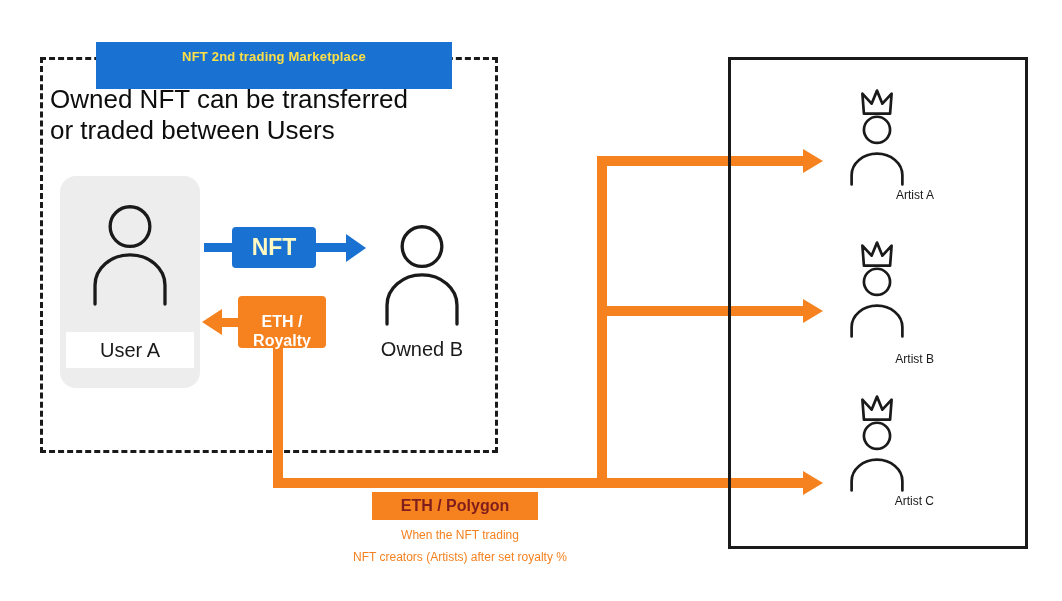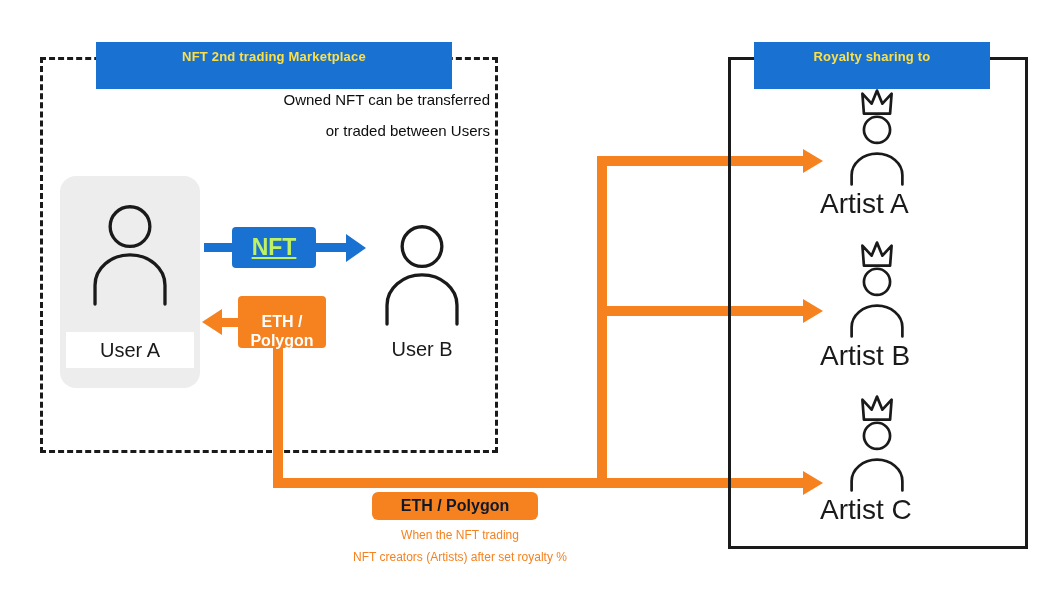--- a/index.html
+++ b/index.html
@@ -44,22 +44,22 @@
     line-height: 30px;
     height: 47px;
     z-index: 3;
     letter-spacing: .2px;
   }
   .hdr-left  { left: 96px;  top: 42px; width: 356px; }
   .hdr-right { left: 754px; top: 42px; width: 236px; }
 
   .diagram-title {
     left: 50px; top: 84px; width: 440px;
-    text-align: right;
-    font-size: 15px;
+    text-align: left;
+    font-size: 26px;
     font-weight: 500;
     line-height: 31px;
     color: #0d0d0d;
   }
 
   
   .usercard {
     left: 60px; top: 176px; width: 140px; height: 212px;
     background: #ededed;
     border-radius: 16px;
@@ -79,24 +79,23 @@
     left: 366px; top: 338px; width: 112px;
     text-align: center; font-size: 20px;
   }
 
   
   .stem-blue { background: var(--blue); height: 9px; }
   .nft-badge {
     left: 232px; top: 227px; width: 84px; height: 41px;
     background: var(--blue);
     border-radius: 4px;
-    color: #bef264; font-size: 23px; font-weight: 700;
+    color: #fef9c3; font-size: 23px; font-weight: 700;
     display: flex; align-items: center; justify-content: center;
     z-index: 2;
-    text-decoration: underline;
   }
   .arrowhead-right-blue {
     width: 0; height: 0;
     border-top: 14px solid transparent;
     border-bottom: 14px solid transparent;
     border-left: 20px solid var(--blue);
   }
 
   
   .stem-orange { background: var(--orange); }
@@ -116,30 +115,29 @@
     border-right: 20px solid var(--orange);
   }
   .arrowhead-right-orange {
     width: 0; height: 0;
     border-top: 12px solid transparent;
     border-bottom: 12px solid transparent;
     border-left: 20px solid var(--orange);
   }
 
   
-  .artist-label { width: 114px; text-align: left; font-size: 28px; }
+  .artist-label { width: 114px; text-align: right; font-size: 12px; }
 
   
   .flow-badge {
     left: 372px; top: 492px; width: 166px; height: 28px;
     background: var(--orange);
-    color: #0f172a; font-size: 16px; font-weight: 700;
+    color: #7f1d1d; font-size: 16px; font-weight: 700;
     text-align: center; line-height: 28px;
     z-index: 2;
-    border-radius: 6px;
   }
   .flow-caption {
     left: 205px; top: 524px; width: 510px;
     text-align: center;
     color: var(--orange);
     font-size: 12px;
     line-height: 22px;
   }
 </style>
 </head>
@@ -164,63 +162,62 @@
     </div>
     <div class="name-chip">User A</div>
   </div>
 
   <div class="abs userb-icon">
     <svg width="88" height="104" viewBox="0 0 90 110" aria-hidden="true">
       <circle cx="45" cy="26" r="21" fill="none" stroke="#1a1a1a" stroke-width="3.5"></circle>
       <path d="M8 108 v-20 a37 32 0 0 1 74 0 v20" fill="none" stroke="#1a1a1a" stroke-width="3.5" stroke-linecap="round"></path>
     </svg>
   </div>
-  <div class="abs userb-label">User B</div>
+  <div class="abs userb-label">Owned B</div>
 
   <div class="abs stem-blue" style="left:204px; top:243px; width:30px;"></div>
   <div class="abs nft-badge">NFT</div>
   <div class="abs stem-blue" style="left:316px; top:243px; width:30px;"></div>
   <div class="abs arrowhead-right-blue" style="left:346px; top:234px;"></div>
 
   <div class="abs arrowhead-left-orange" style="left:202px; top:309px;"></div>
   <div class="abs stem-orange" style="left:221px; top:318px; width:18px; height:9px;"></div>
   <div class="abs eth-badge">
     <div>ETH /</div>
-    <div>Polygon</div>
+    <div>Royalty</div>
   </div>
 
   <div class="abs stem-orange" style="left:273px; top:348px; width:10px; height:135px;"></div>
   <div class="abs stem-orange" style="left:273px; top:478px; width:530px; height:10px;"></div>
   <div class="abs stem-orange" style="left:597px; top:156px; width:10px; height:332px;"></div>
   <div class="abs stem-orange" style="left:607px; top:156px; width:196px; height:10px;"></div>
   <div class="abs stem-orange" style="left:607px; top:306px; width:196px; height:10px;"></div>
   <div class="abs arrowhead-right-orange" style="left:803px; top:149px;"></div>
   <div class="abs arrowhead-right-orange" style="left:803px; top:299px;"></div>
   <div class="abs arrowhead-right-orange" style="left:803px; top:471px;"></div>
 
   <div class="abs solid-box"></div>
-  <div class="abs hdr hdr-right">Royalty sharing to</div>
 
   <div class="abs" style="left:842px; top:86px;">
     <svg width="70" height="100" viewBox="0 0 90 130" aria-hidden="true">
       <path d="M28 36 L26 10 L38 23 L45 6 L52 23 L64 10 L62 36 Z" fill="none" stroke="#1a1a1a" stroke-width="3.5" stroke-linejoin="round"></path>
       <circle cx="45" cy="57" r="17" fill="none" stroke="#1a1a1a" stroke-width="3.5"></circle>
       <path d="M12 128 v-12 a33 28 0 0 1 66 0 v12" fill="none" stroke="#1a1a1a" stroke-width="3.5" stroke-linecap="round"></path>
     </svg>
   </div>
   <div class="abs artist-label" style="left:820px; top:188px;">Artist A</div>
 
   <div class="abs" style="left:842px; top:238px;">
     <svg width="70" height="100" viewBox="0 0 90 130" aria-hidden="true">
       <path d="M28 36 L26 10 L38 23 L45 6 L52 23 L64 10 L62 36 Z" fill="none" stroke="#1a1a1a" stroke-width="3.5" stroke-linejoin="round"></path>
       <circle cx="45" cy="57" r="17" fill="none" stroke="#1a1a1a" stroke-width="3.5"></circle>
       <path d="M12 128 v-12 a33 28 0 0 1 66 0 v12" fill="none" stroke="#1a1a1a" stroke-width="3.5" stroke-linecap="round"></path>
     </svg>
   </div>
-  <div class="abs artist-label" style="left:820px; top:340px;">Artist B</div>
+  <div class="abs artist-label" style="left:820px; top:352px;">Artist B</div>
 
   <div class="abs" style="left:842px; top:392px;">
     <svg width="70" height="100" viewBox="0 0 90 130" aria-hidden="true">
       <path d="M28 36 L26 10 L38 23 L45 6 L52 23 L64 10 L62 36 Z" fill="none" stroke="#1a1a1a" stroke-width="3.5" stroke-linejoin="round"></path>
       <circle cx="45" cy="57" r="17" fill="none" stroke="#1a1a1a" stroke-width="3.5"></circle>
       <path d="M12 128 v-12 a33 28 0 0 1 66 0 v12" fill="none" stroke="#1a1a1a" stroke-width="3.5" stroke-linecap="round"></path>
     </svg>
   </div>
   <div class="abs artist-label" style="left:820px; top:494px;">Artist C</div>
 

